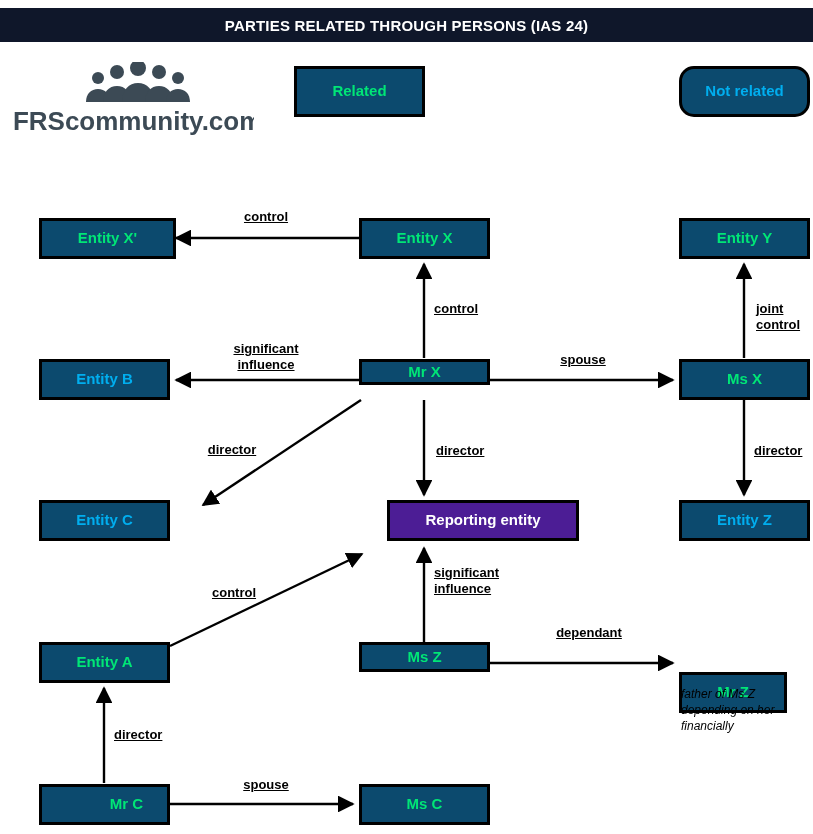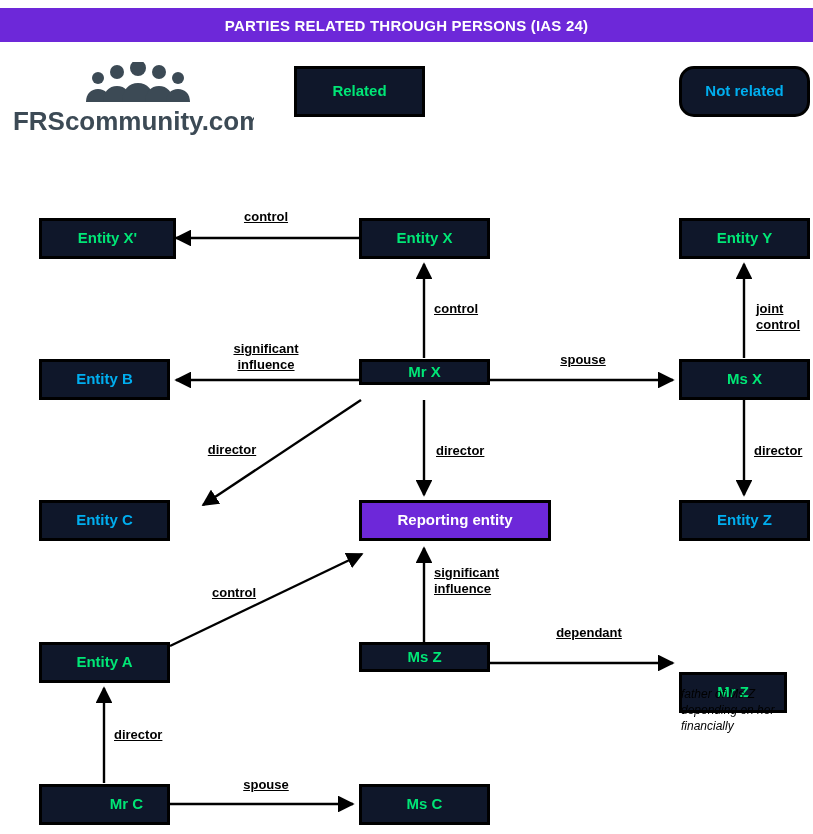--- a/index.html
+++ b/index.html
@@ -7,41 +7,41 @@
   body{
     font-family:"Liberation Sans", sans-serif;
     width:813px;height:834px;position:relative;overflow:hidden;
     -webkit-font-smoothing:antialiased;
   }
   #canvas{position:absolute;left:0;top:0;width:813px;height:834px;}
 
   
   .titlebar{
     position:absolute;left:0;top:8px;width:813px;height:34px;
-    background:#6d28d9;color:#ffffff;
+    background:#0f172a;color:#ffffff;
     font-size:15px;font-weight:bold;letter-spacing:.2px;
     display:flex;align-items:center;justify-content:center;
     text-align:center;box-sizing:border-box;
   }
 
   
   .logo{position:absolute;left:14px;top:62px;width:240px;height:78px;}
   .logo svg{display:block;}
 
   
   .node{
     position:absolute;box-sizing:border-box;
-    border:3px solid #000000;background:#0f172a;
+    border:3px solid #000000;background:#0c4a6e;
     display:flex;align-items:center;justify-content:center;
     font-size:15px;font-weight:bold;text-align:center;
     line-height:1.1;
   }
   .node.green{color:#00E676;}
   .node.blue{color:#00AEEF;}
-  .node.red{background:#6d28d9;color:#ffffff;border-color:#000000;}
+  .node.red{background:#4c1d95;color:#ffffff;border-color:#000000;margin-left:28px;}
 
   
   .elabel{
     position:absolute;font-size:13px;font-weight:bold;color:#000000;
     line-height:1.25;text-align:center;white-space:pre-line;text-decoration:underline;
   }
   .caption{
     position:absolute;font-size:12px;font-style:italic;color:#000000;
     line-height:1.35;text-align:left;white-space:pre-line;
   }

